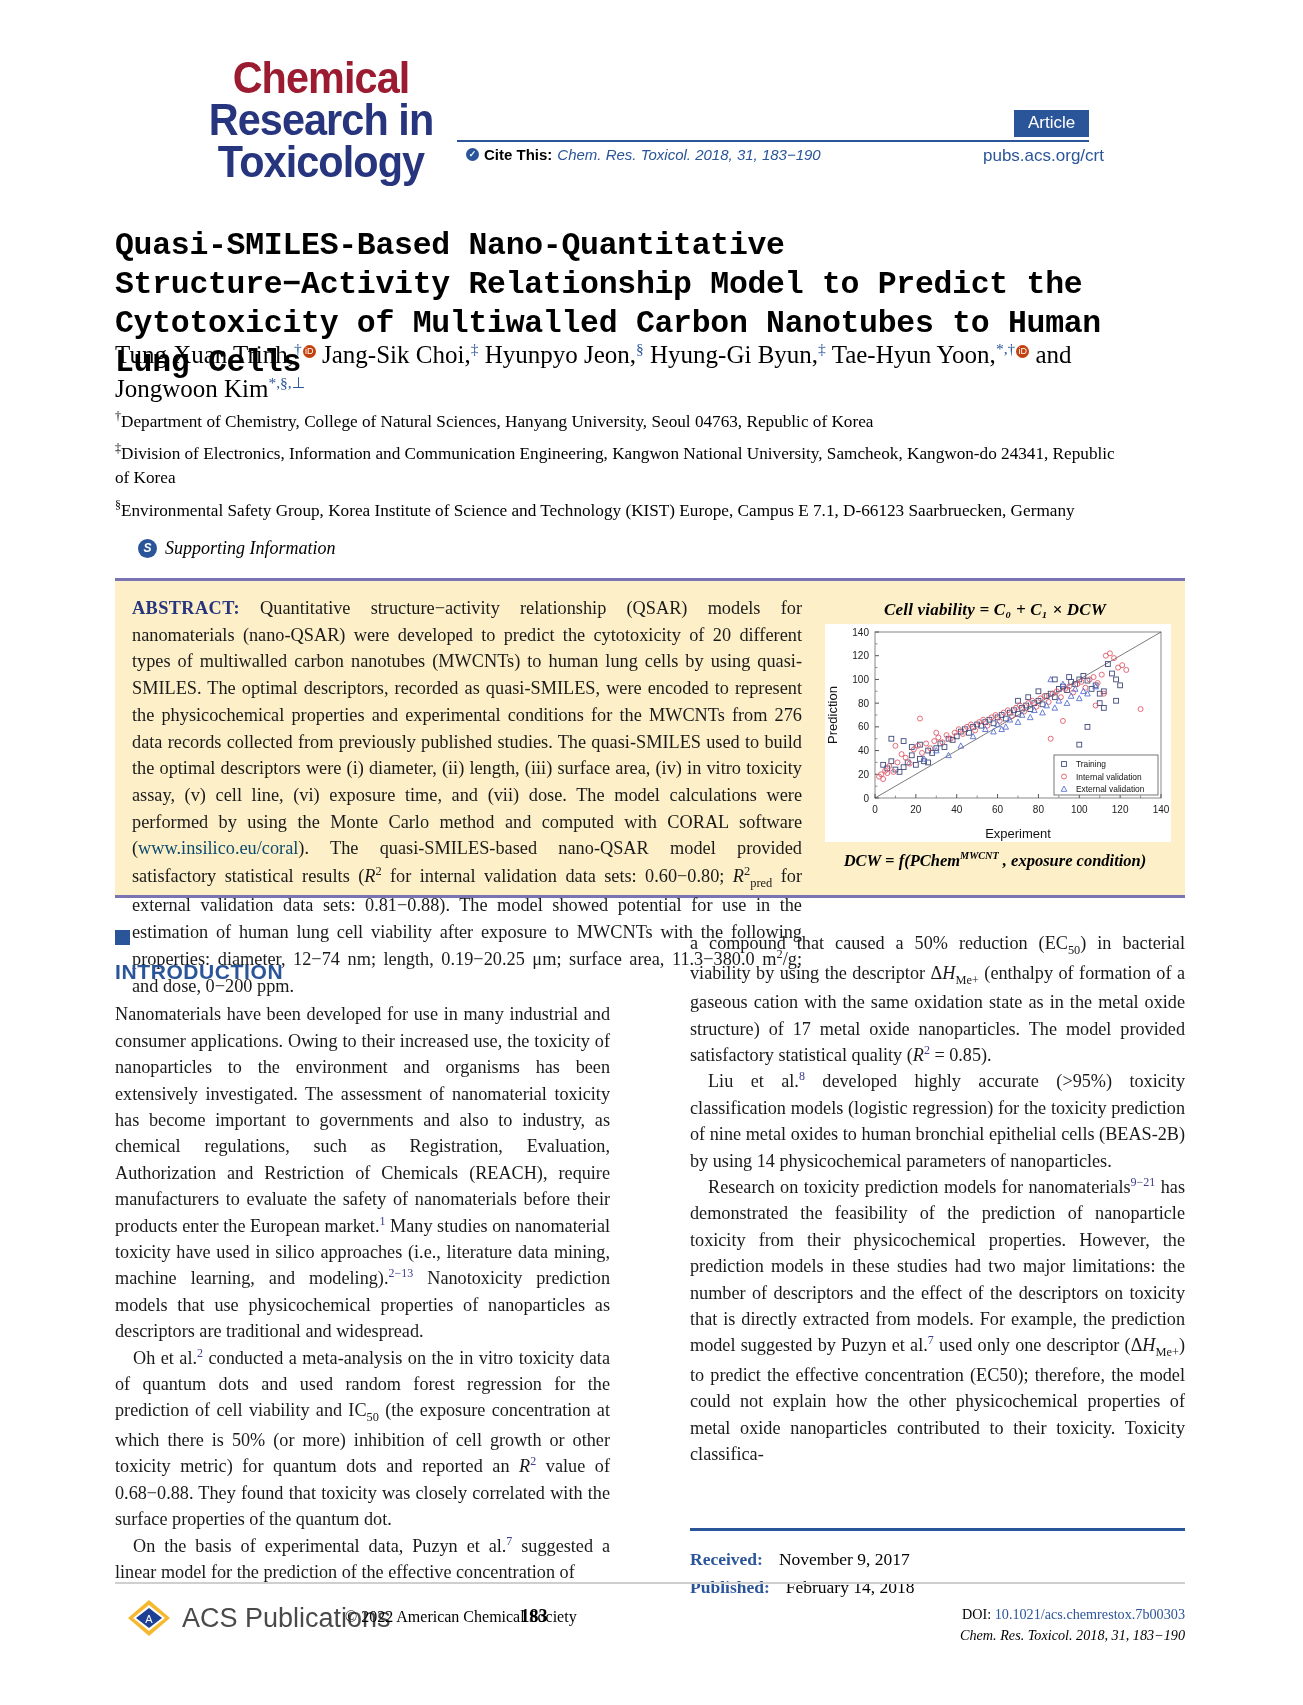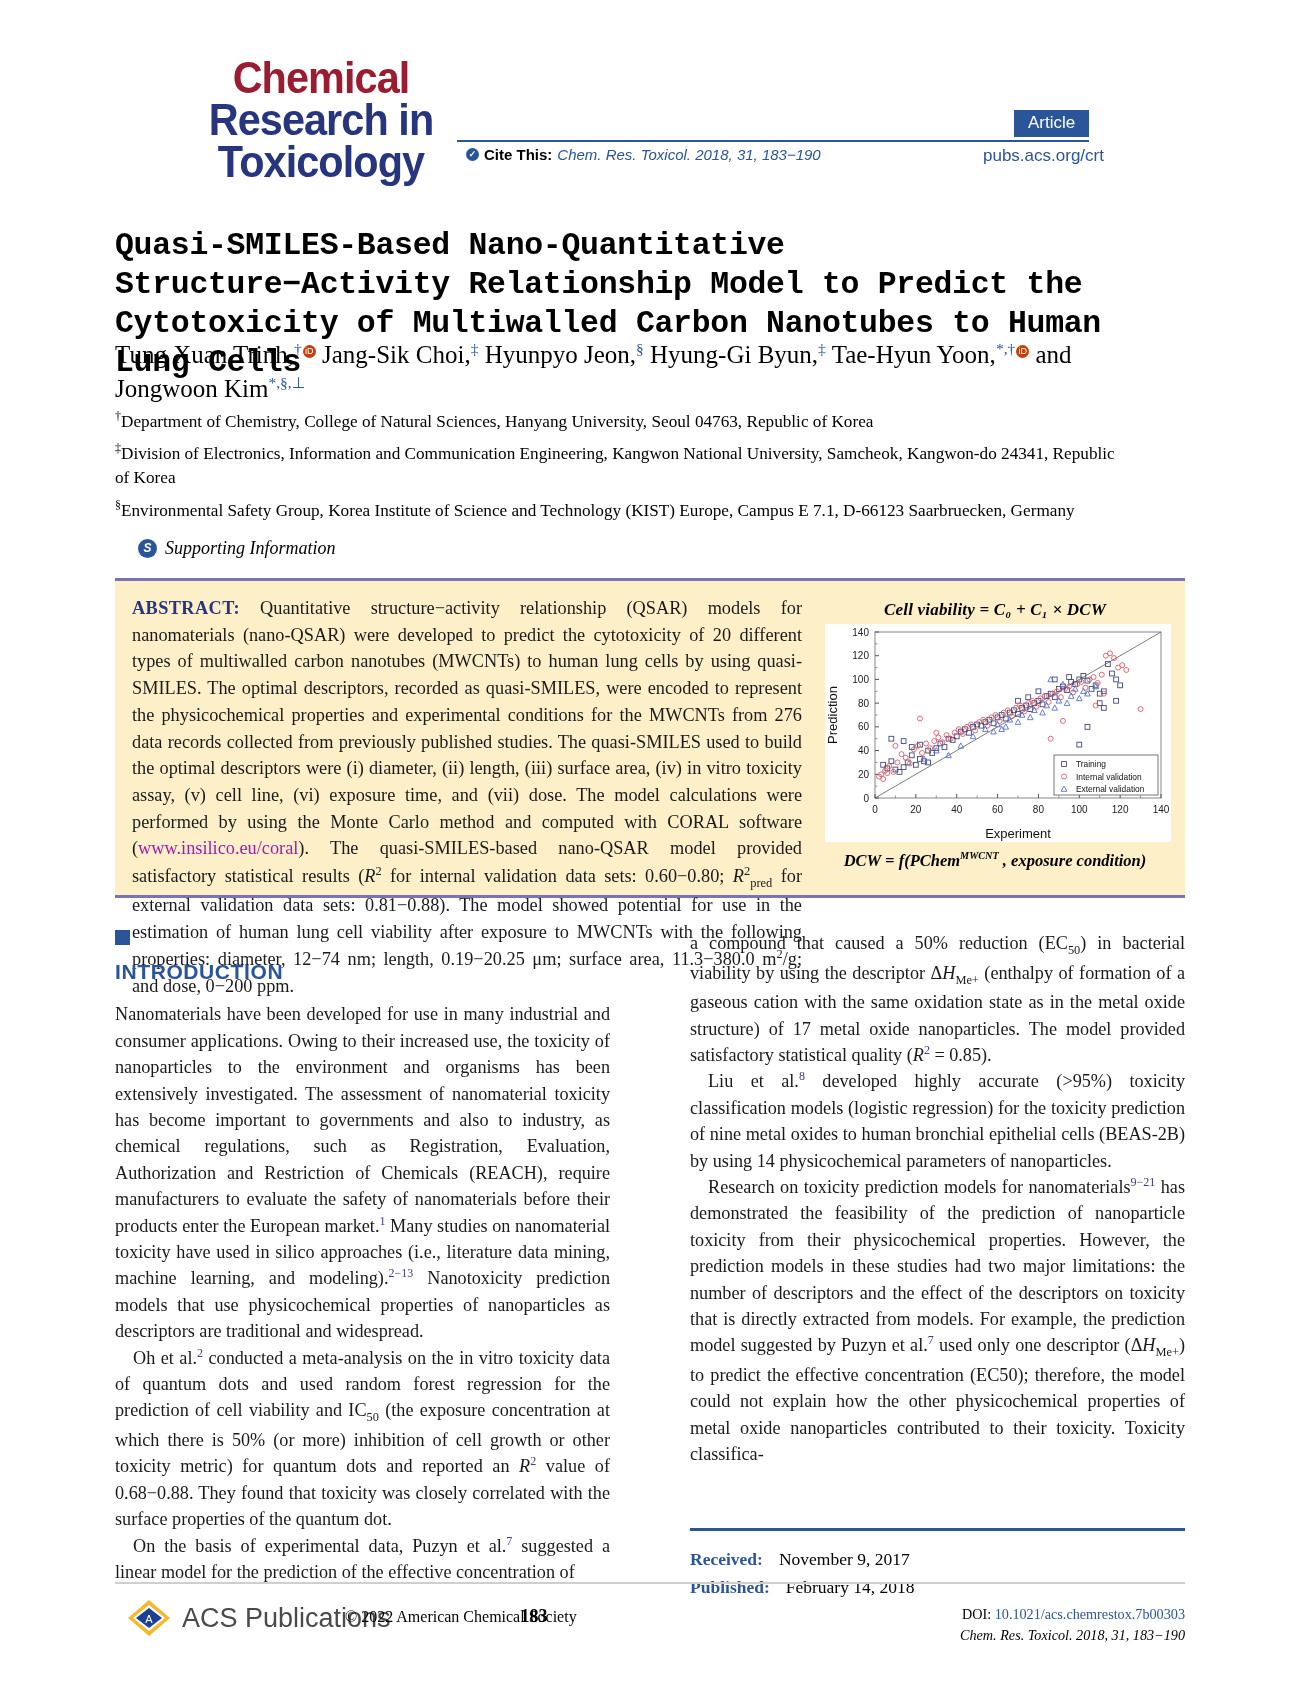--- a/index.html
+++ b/index.html
@@ -202,21 +202,21 @@
     line-height: 1.46;
     text-align: justify;
     color: #1a1a1a;
   }
   .abstract-text .ab-head {
     font-variant: small-caps;
     font-weight: bold;
     color: #27357e;
     letter-spacing: 0.4px;
   }
-  .abstract-text .url { color: #a21caf; }
+  .abstract-text .url { color: #0c4a6e; }
   .abstract-text sup { font-size: 0.68em; }
   .abstract-text sub { font-size: 0.68em; }
   .abstract-text i { font-style: italic; }
 
   
   .ga {
     position: absolute;
     left: 700px;
     top: 13px;
     width: 360px;

